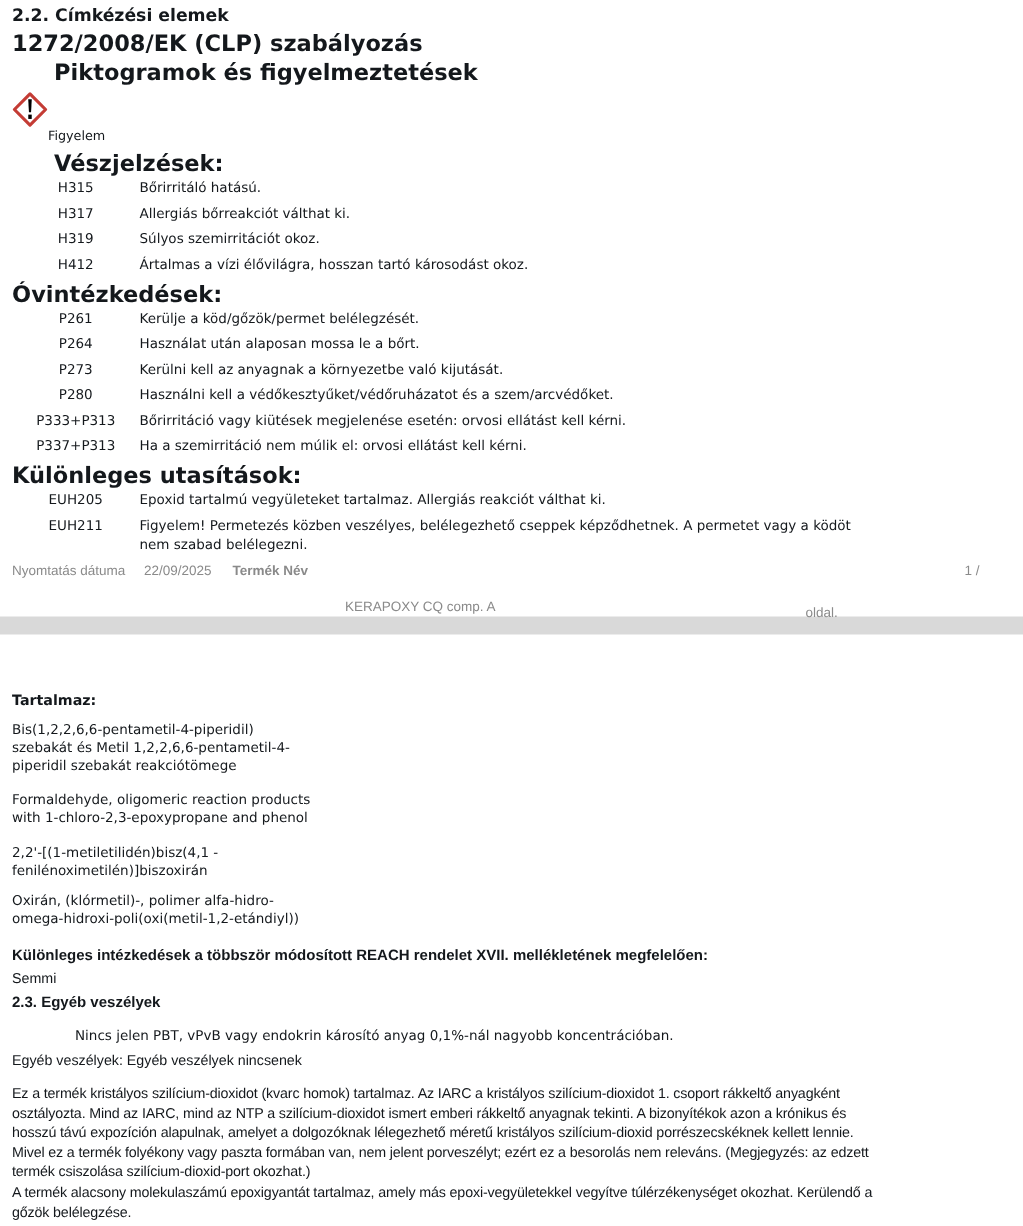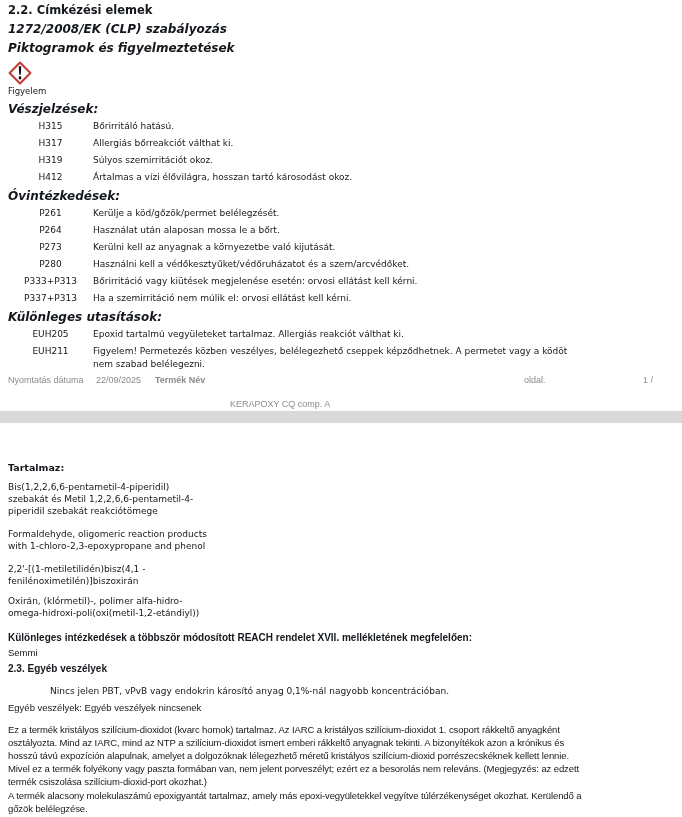--- a/index.html
+++ b/index.html
@@ -1,40 +1,40 @@
 <!DOCTYPE html>
 <html><head>
 <meta charset="utf-8">
 <style>
   html,body{margin:0;padding:0;background:#fff;}
   body{width:682px;height:817px;overflow:hidden;}
   .doc{box-sizing:border-box;width:682px;height:817px;padding:3px 8px 13px 8px;
        font-family:"DejaVu Sans",sans-serif;color:#14181c;position:relative;}
 
   .h-main{font-size:11.5px;font-weight:bold;line-height:14px;}
-  .h-sub{font-size:12px;font-weight:bold;line-height:12px;margin-top:6px;font-style:italic;}
-  .h-sub.mt7{margin-top:7px;}
+  .h-sub{font-size:15px;font-weight:bold;line-height:12px;margin-top:6px;}
+  .h-sub.mt7{margin-top:7px;margin-left:28px;}
 
   .pict-block{margin-top:7px;}
   .pict-block svg{display:block;}
-  .signal{font-size:8.5px;line-height:10px;margin-top:1px;}
+  .signal{font-size:8.5px;line-height:10px;margin-top:1px;margin-left:24px;}
 
   .stmt-table{margin-top:5px;font-size:9px;}
   .stmt-row{display:flex;line-height:13px;margin-bottom:4px;}
   .code{flex:0 0 85px;text-align:center;}
   .desc{flex:1;white-space:pre-line;}
 
   .footer{position:relative;height:12px;margin-top:2px;
           font-family:"Liberation Sans",sans-serif;font-size:9px;color:#8a8a8a;}
   .footer span{position:absolute;top:0;white-space:nowrap;}
   .f-datelabel{left:0;}
   .f-date{left:88px;}
   .f-prodlabel{left:147px;font-weight:bold;}
   .f-prodname{left:222px;margin-top:24px;}
-  .f-pagelabel{left:516px;}
+  .f-pagelabel{left:529px;margin-top:28px;}
   .f-pagecur{left:635px;}
   .f-pagetot{left:690px;text-align:center;}
 
   .page-band{height:12px;width:682px;margin:24px 0 0 -8px;background:#d9d9d9;}
 
   .contains-h{font-size:9.5px;font-weight:bold;line-height:12px;margin-top:39px;}
   .chem{font-size:9px;line-height:12px;white-space:pre-line;}
   .chem.c1{margin-top:7px;}
   .chem.c2{margin-top:11px;}
   .chem.c3{margin-top:11px;}

